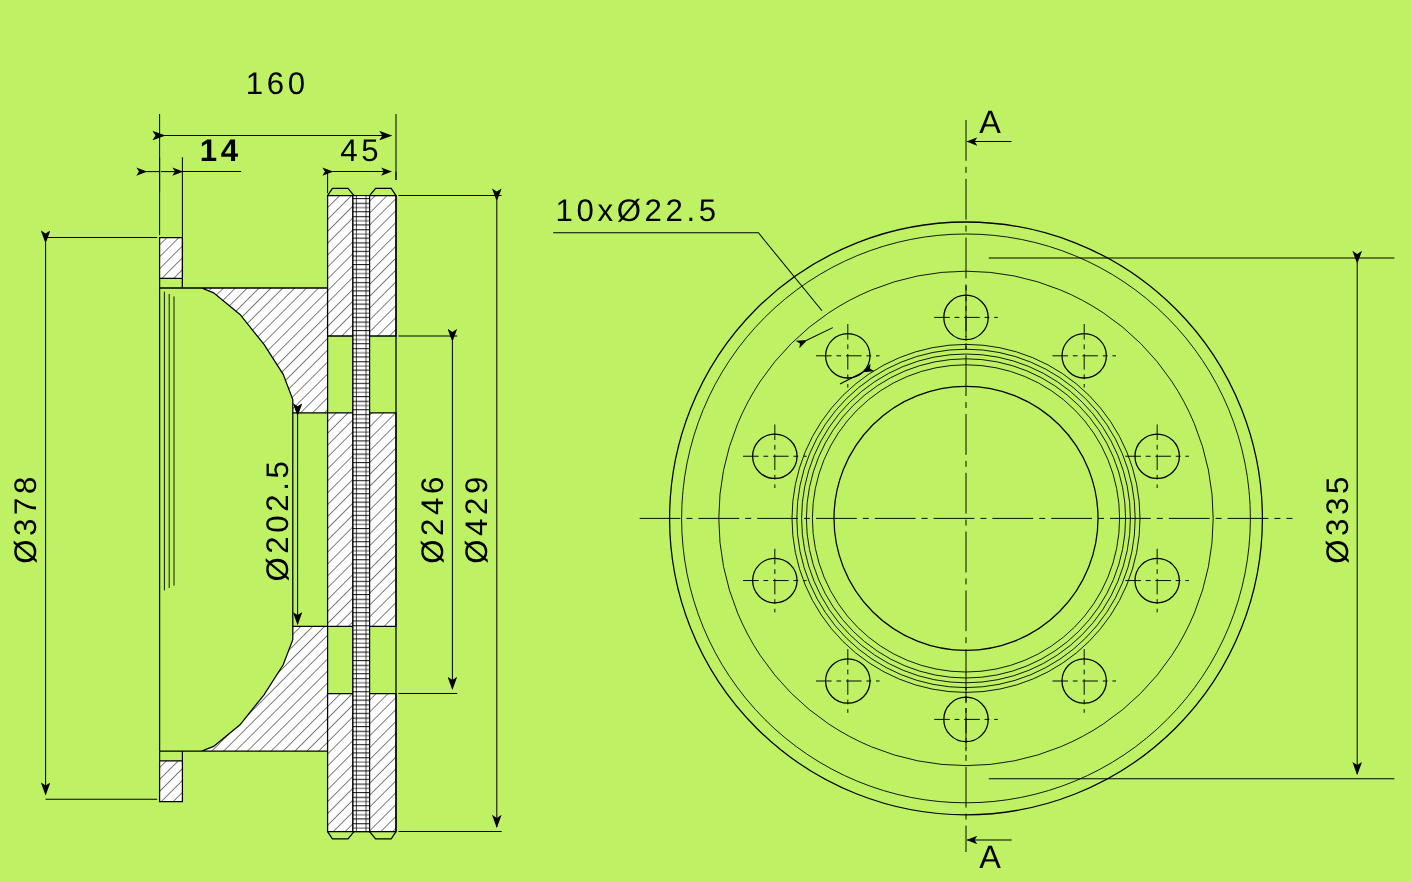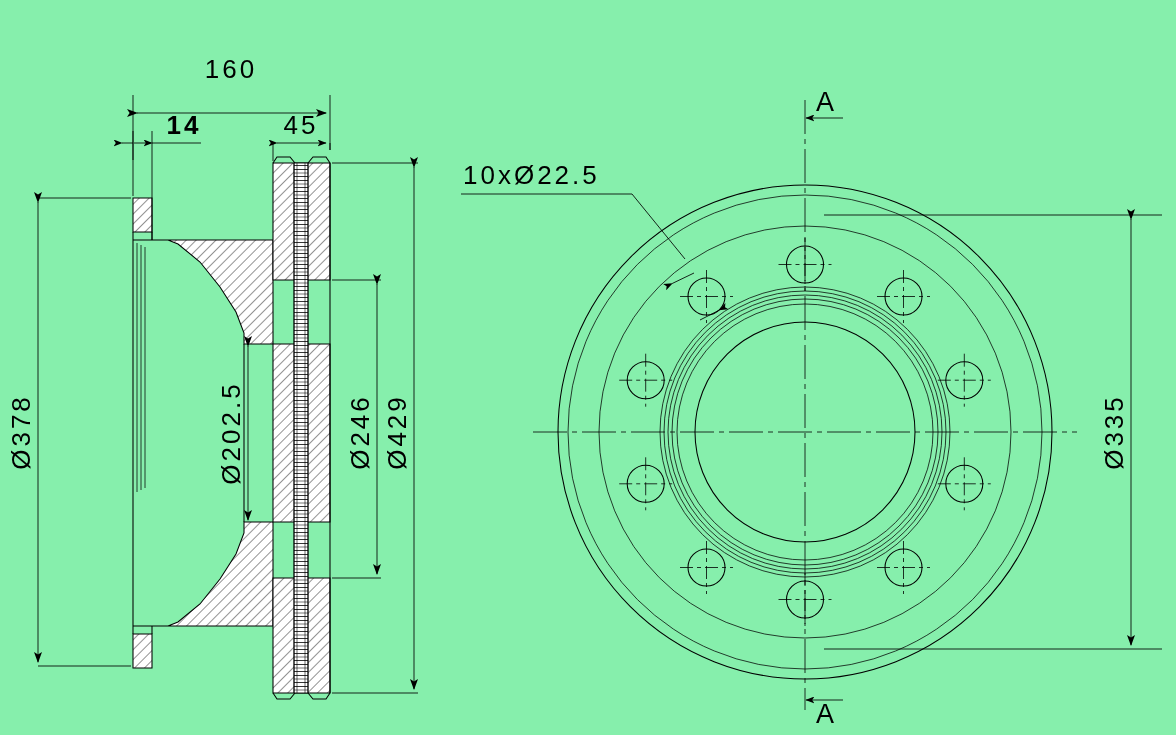--- a/index.html
+++ b/index.html
@@ -8,21 +8,21 @@
     padding: 0;
     background: #ffffff;
   }
   body {
     font-family: "Liberation Sans", sans-serif;
   }
   #drawing-root {
     position: relative;
     width: 1176px;
     height: 735px;
-    background: #86efac;
+    background: #bef264;
     overflow: hidden;
   }
   svg.cad { display: block; }
   .ln      { stroke: #000; fill: none; stroke-width: 1.05; }
   .ln-thin { stroke: #000; fill: none; stroke-width: 0.75; }
   .ln-hair { stroke: #000; fill: none; stroke-width: 0.6; }
   .dim     { stroke: #000; fill: none; stroke-width: 0.85; }
   .ctr     { stroke: #000; fill: none; stroke-width: 0.8;
              stroke-dasharray: 34 5 5 5; }
   .ctr-s   { stroke: #000; fill: none; stroke-width: 0.8;

